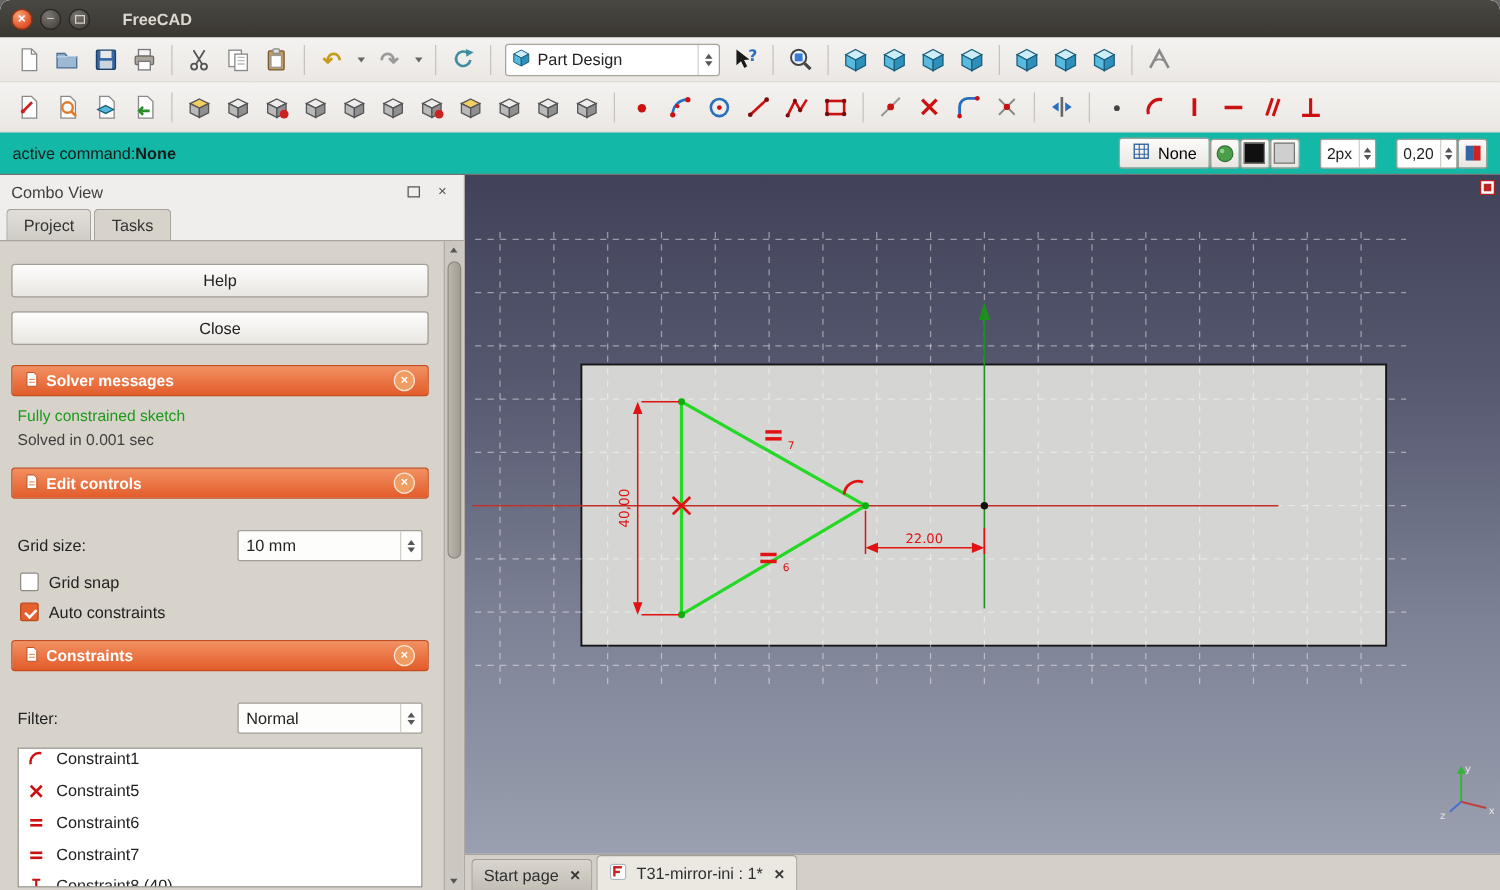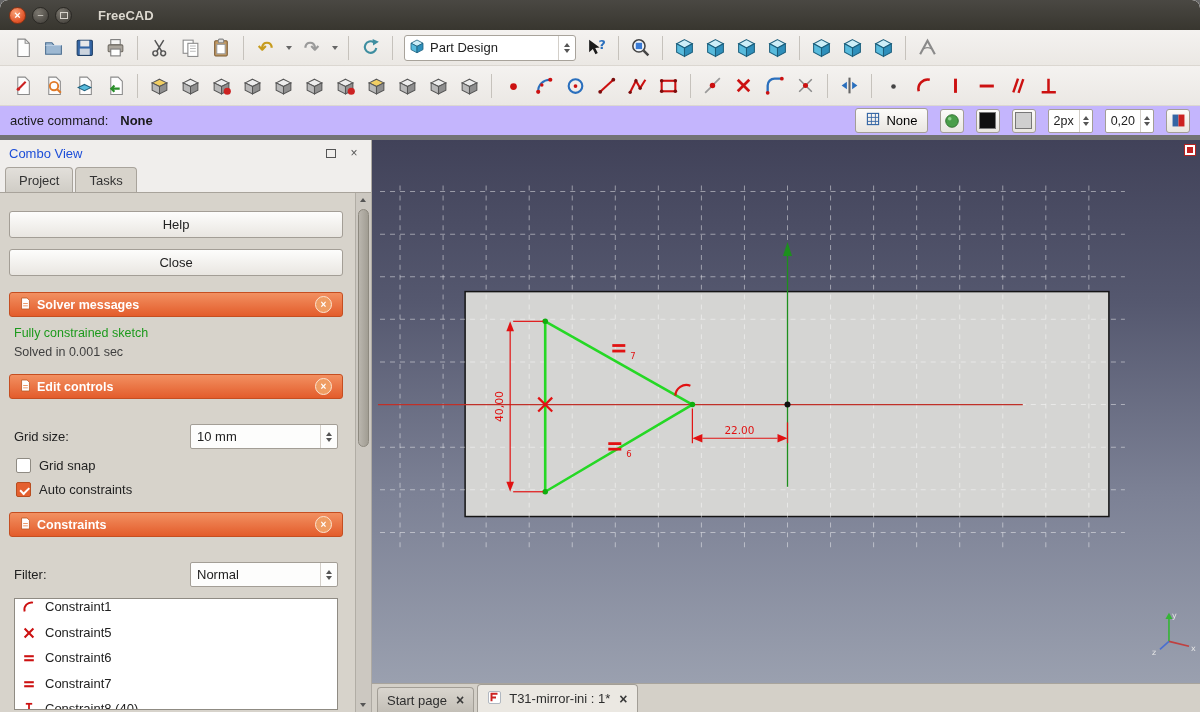--- a/index.html
+++ b/index.html
@@ -21,35 +21,35 @@
   .tbtn{width:29px;height:29px;border:none;background:transparent;border-radius:3px;display:flex;align-items:center;justify-content:center;padding:0;flex:0 0 auto;}
   .tbtn.narrow{width:13px;}
   .tsep{width:1px;height:24px;background:#c6c2bc;margin:0 5px;flex:0 0 1px;}
   .glyph{font-size:18px;font-weight:bold;line-height:1;}
   .tu{width:0;height:0;border-left:3.5px solid transparent;border-right:3.5px solid transparent;border-bottom:4px solid #555;}
   .td{width:0;height:0;border-left:3.5px solid transparent;border-right:3.5px solid transparent;border-top:4px solid #555;}
   .wbcombo{display:flex;align-items:center;height:26px;width:172px;background:#fff;border:1px solid #a8a39b;border-radius:3px;margin:0 4px;padding-left:4px;gap:5px;box-sizing:border-box;flex:0 0 auto;}
   .wbval{flex:1;font-size:13px;}
   .cspin{display:flex;flex-direction:column;gap:2px;align-items:center;justify-content:center;width:16px;height:100%;border-left:1px solid #d3cfc9;}
   
-  .cmdrow{display:flex;align-items:center;height:34px;padding:0 10px;border-bottom:5px solid #737373;background:#c4b5fd;gap:12px;box-sizing:border-box;}
+  .cmdrow{display:flex;align-items:center;height:34px;padding:0 10px;border-bottom:1px solid #737373;background:#14b8a6;gap:0;box-sizing:border-box;}
   .cmdlabel{font-size:13px;color:#1a1a1a;}
   .cmdvalue{font-weight:bold;color:#1a1a1a;}
   .trayspacer{flex:1;}
   .traybtn{display:flex;align-items:center;gap:5px;height:25px;padding:0 9px;border:1px solid #a39e96;border-radius:3px;background:linear-gradient(#fcfbfa,#e9e6e1);font-size:13px;}
   .sqbtn{width:24px;height:24px;border:1px solid #a39e96;border-radius:3px;display:flex;align-items:center;justify-content:center;background:linear-gradient(#fcfbfa,#e9e6e1);padding:0;}
   .swatch{width:15px;height:15px;border:1px solid #777;}
-  .spinbox{display:flex;align-items:center;height:24px;border:1px solid #a39e96;background:#fff;border-radius:2px;box-sizing:border-box;}
+  .spinbox{display:flex;align-items:center;height:24px;border:1px solid #a39e96;background:#fff;border-radius:2px;box-sizing:border-box;margin-left:16px;}
   .spinval{padding:0 5px;font-size:12.5px;}
   .spincol{display:flex;flex-direction:column;gap:2px;padding:0 3px;border-left:1px solid #d3cfc9;height:100%;justify-content:center;}
   
   .main{display:flex;height:572px;}
   .dock{width:372px;flex:0 0 372px;display:flex;flex-direction:column;background:#f0eeec;border-right:1px solid #aeaaa3;box-sizing:border-box;}
   .dock-h{height:26px;display:flex;align-items:center;padding:0 9px;gap:7px;}
-  .dock-title{flex:1;font-size:13px;color:#1d4ed8;}
+  .dock-title{flex:1;font-size:13px;color:#404040;}
   .dock-ic{width:16px;height:15px;display:flex;align-items:center;justify-content:center;color:#555;font-size:12px;background:transparent;border:none;padding:0;}
   .float-ic i{display:block;width:8px;height:7px;border:1.3px solid #555;}
   .dock-tabs{display:flex;gap:2px;padding:0 5px;position:relative;top:1px;}
   .dtab{padding:5px 13px 4px;font-size:13px;background:linear-gradient(#e2dfda,#cfccc5);border:1px solid #a8a39b;border-bottom:none;border-radius:4px 4px 0 0;color:#333;}
   .dtab.active{background:#d7d3cb;padding-bottom:5px;}
   .panel{flex:1;background:#d7d3cb;border-top:1px solid #a8a39b;position:relative;padding:10px 28px 0 9px;display:flex;flex-direction:column;min-height:0;}
   .btnrow{display:flex;justify-content:center;gap:11px;margin:8px 0 16px;flex-direction:column;}
   .pbtn{min-width:78px;height:27px;border:1px solid #a39e96;border-radius:3px;background:linear-gradient(#fdfdfc,#e9e6e1);font-size:13px;color:#222;}
   .sect{margin-bottom:13px;}
   .sect.grow{flex:1;display:flex;flex-direction:column;min-height:0;margin-bottom:0;}

